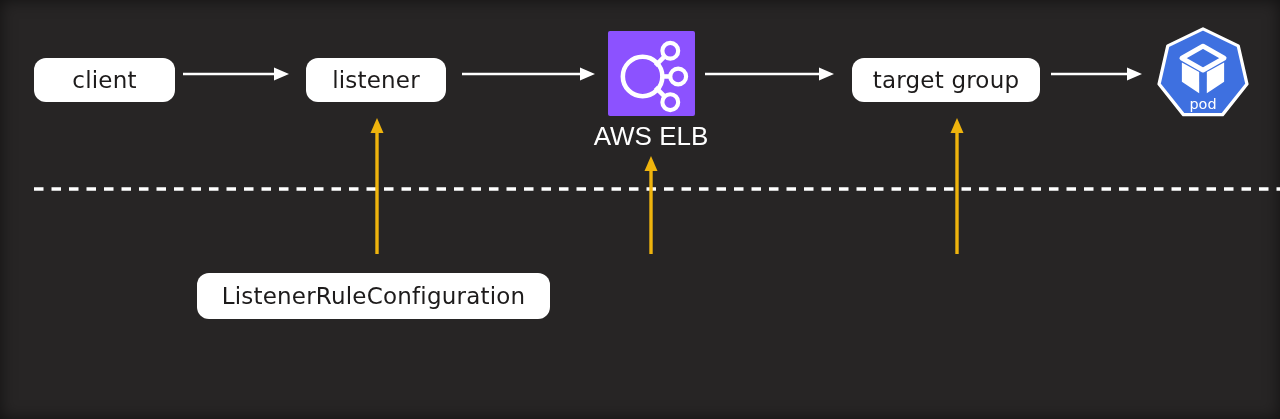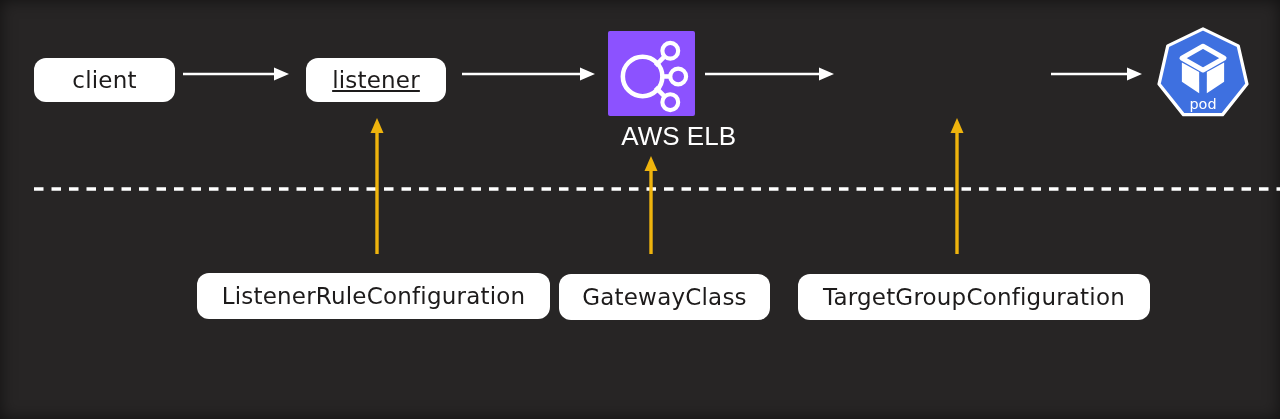--- a/index.html
+++ b/index.html
@@ -17,30 +17,30 @@
     background:#ffffff;
     border-radius:12px;
     display:flex;align-items:center;justify-content:center;
     color:#1d1b1b;
     font-size:23px;
     letter-spacing:.2px;
     z-index:2;
     white-space:nowrap;
   }
   .node-client{left:34px;top:58px;width:141px;height:44px;}
-  .node-listener{left:306px;top:58px;width:140px;height:44px;text-decoration:underline;}
+  .node-listener{left:306px;top:58px;width:140px;height:44px;}
   .node-target-group{left:852px;top:58px;width:188px;height:44px;}
   .res-lrc{left:173px;top:273px;width:353px;height:46px;margin-left:24px;}
   .res-gc{left:559px;top:274px;width:211px;height:46px;}
   .res-gw{left:559px;top:342px;width:211px;height:45px;}
   .res-tgc{left:798px;top:274px;width:352px;height:46px;}
   .elb-icon{position:absolute;left:608px;top:31px;width:87px;height:85px;z-index:2;}
   .elb-label{
     position:absolute;left:566px;top:121px;width:170px;
-    text-align:right;color:#ffffff;font-size:26px;
+    text-align:center;color:#ffffff;font-size:26px;
     font-family:"Liberation Sans",sans-serif;
     z-index:2;white-space:nowrap;
   }
   .pod-icon{position:absolute;left:1154px;top:26px;width:98px;height:96px;z-index:2;}
 </style>
 </head>
 <body>
 
 <div id="stage" style="background: rgb(39, 37, 37);">
 
@@ -96,37 +96,34 @@
       <circle cx="35" cy="46" r="20"></circle>
     </g>
     <g stroke="#ffffff" stroke-width="4.2">
       <circle cx="63" cy="20" r="8" fill="#8C52FF"></circle>
       <circle cx="71" cy="46" r="8" fill="#8C52FF"></circle>
       <circle cx="63" cy="72" r="8" fill="#8C52FF"></circle>
     </g>
   </svg>
   <div class="elb-label">AWS ELB</div>
 
+  <div class="flow-box node-target-group">
+    <span>target group</span>
+  </div>
 
   <svg class="pod-icon" viewBox="0 0 100 100">
     <polygon points="50,3 86.7,20.7 95.8,60.5 70.4,92.3 29.6,92.3 4.2,60.5 13.3,20.7" stroke="#ffffff" stroke-width="3.4" stroke-linejoin="round" fill="#3E70E0"></polygon>
     <g>
       <polygon points="50,21 72,33.5 50,46 28,33.5" fill="none" stroke="#ffffff" stroke-width="5" stroke-linejoin="round"></polygon>
       <polygon points="28,38 46,48 46,70 28,58" fill="#ffffff"></polygon>
       <polygon points="72,38 54,48 54,70 72,58" fill="#ffffff"></polygon>
     </g>
     <text x="50" y="86" text-anchor="middle" fill="#ffffff" font-family="DejaVu Sans, sans-serif" font-size="15">pod</text>
   </svg>
 
   <div class="flow-box res-lrc">
     <span>ListenerRuleConfiguration</span>
   </div>
 
-  <div class="flow-box res-gc">
-    <span>GatewayClass</span>
-  </div>
 
 
-  <div class="flow-box res-tgc">
-    <span>TargetGroupConfiguration</span>
-  </div>
 
 </div>
 
 </body></html>

